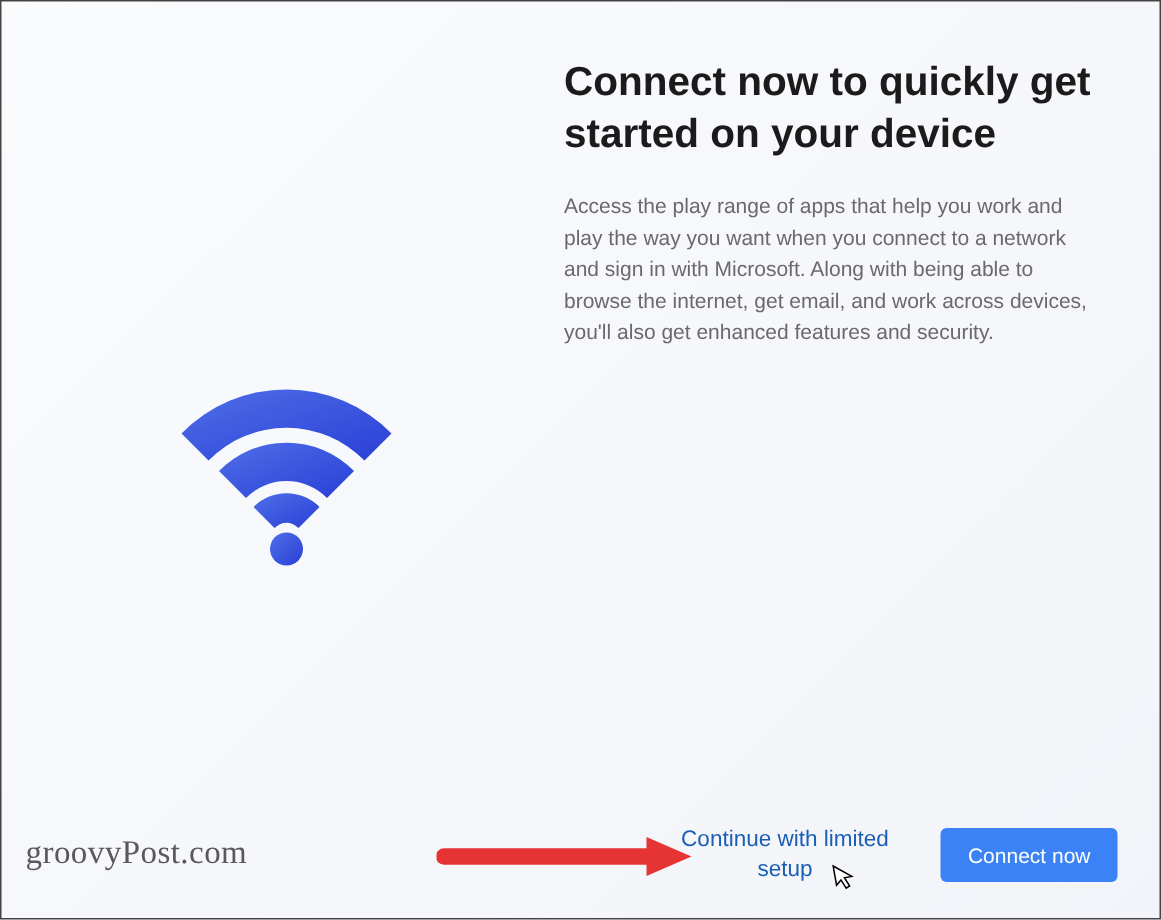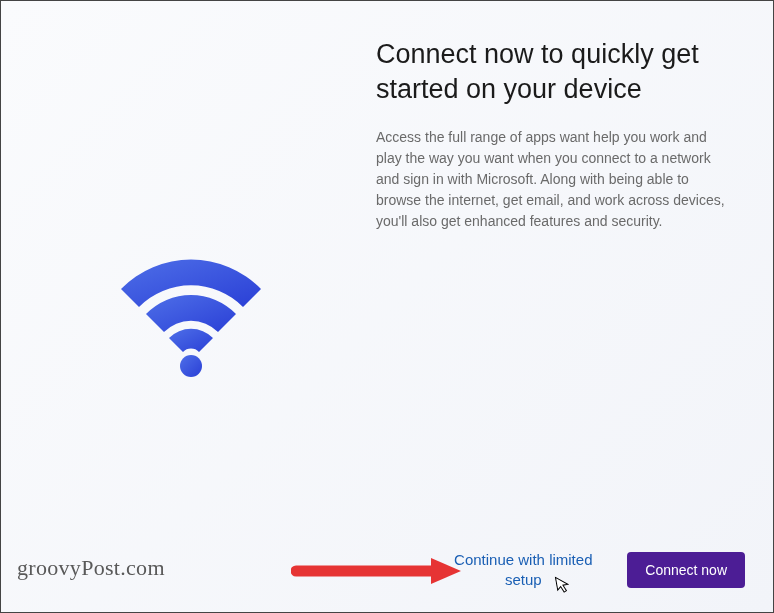--- a/index.html
+++ b/index.html
@@ -34,21 +34,21 @@
       height: 160px;
       position: relative;
       margin-top: 15px;
     }
     .right-panel {
       flex: 1;
       padding: 36px 40px 0 15px;
     }
     .title {
       font-size: 27px;
-      font-weight: 400;
+      font-weight: 700;
       color: #1b1b1b;
       line-height: 1.3;
       margin-bottom: 20px;
     }
     .description {
       font-size: 14px;
       color: #6a6a6a;
       line-height: 1.5;
     }
     .footer {
@@ -61,21 +61,21 @@
     }
     .limited-link {
       color: #1a5fb4;
       font-size: 15px;
       text-align: center;
       line-height: 1.35;
       cursor: pointer;
       max-width: 160px;
     }
     .connect-btn {
-      background: #4c1d95;
+      background: #3b82f6;
       color: #fff;
       border: none;
       border-radius: 4px;
       padding: 10px 18px;
       font-size: 14px;
       font-family: inherit;
       cursor: pointer;
     }
     .arrow {
       position: absolute;
@@ -122,21 +122,21 @@
 
         <path d="M 58 104 A 31 31 0 0 1 102 104 L 88 118 A 11 11 0 0 0 72 118 Z" fill="url(#wifiGrad)"></path>
 
         <circle cx="80" cy="132" r="11" fill="url(#wifiGrad)"></circle>
       </svg>
     </div>
   </div>
 
   <div class="right-panel">
     <h1 class="title">Connect now to quickly get started on your device</h1>
-    <p class="description">Access the full range of apps want help you work and play the way you want when you connect to a network and sign in with Microsoft. Along with being able to browse the internet, get email, and work across devices, you'll also get enhanced features and security.</p>
+    <p class="description">Access the play range of apps that help you work and play the way you want when you connect to a network and sign in with Microsoft. Along with being able to browse the internet, get email, and work across devices, you'll also get enhanced features and security.</p>
   </div>
 </div>
 
 <div class="footer">
   <div class="limited-link">Continue with limited setup</div>
   <button class="connect-btn">Connect now</button>
 </div>
 
 <div class="arrow">
   <svg viewBox="0 0 170 30" width="170" height="30">

